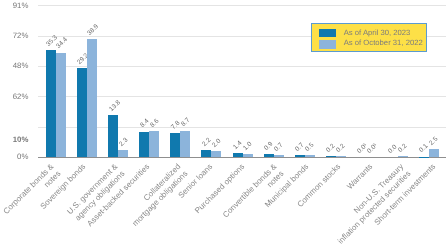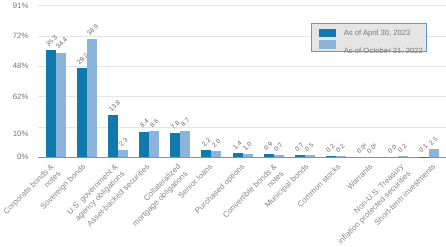--- a/index.html
+++ b/index.html
@@ -8,32 +8,32 @@
   #root{position:relative;width:446px;height:247px;}
   .grid-line{position:absolute;height:1px;background:#e4e4e4;}
   .axis-line{position:absolute;height:1.2px;background:#8f8f8f;}
   .ylabel{position:absolute;font-size:7.8px;color:#787878;text-align:right;line-height:7.3px;}
   .bar{position:absolute;}
   .vanchor{position:absolute;width:0;height:0;transform:rotate(-45deg);transform-origin:0 0;}
   .vlabel{position:absolute;left:0;bottom:0;font-size:6.5px;color:#6e6e6e;white-space:nowrap;line-height:6.5px;}
   .catanchor{position:absolute;width:0;height:0;transform:rotate(-45deg);transform-origin:0 0;}
   .catlabel{position:absolute;right:0;top:0;font-size:8px;color:#8a8a8a;white-space:nowrap;
             text-align:right;line-height:9.8px;}
-  #legend{position:absolute;border:1px solid #5b9bd0;background:#e5e5e5;box-sizing:border-box;}
+  #legend{position:absolute;border:1px solid #5b9bd0;background:#fde047;box-sizing:border-box;}
   .lg-sw{position:absolute;}
   .lg-tx{position:absolute;font-size:7.7px;color:#7d7d7d;white-space:nowrap;line-height:10.4px;}
 </style>
 </head>
 <body>
 
 <div id="root">
   <div class="axis-line" style="left: 38.4px; top: 157px; width: 407.6px;"></div>
     <div class="ylabel" style="left: 0px; width: 28.4px; top: 153.4px;">0%</div>
     <div class="grid-line" style="left: 38.4px; top: 126.68px; width: 407.6px;"></div>
-    <div class="ylabel" style="left: 0px; width: 28.4px; top: 130px;">10%</div>
+    <div class="ylabel" style="left: 0px; width: 28.4px; top: 136px; font-weight: bold;">10%</div>
     <div class="grid-line" style="left: 38.4px; top: 96.36px; width: 407.6px;"></div>
     <div class="ylabel" style="left: 0px; width: 28.4px; top: 92.76px;">62%</div>
     <div class="grid-line" style="left: 38.4px; top: 66.04px; width: 407.6px;"></div>
     <div class="ylabel" style="left: 0px; width: 28.4px; top: 62.44px;">48%</div>
     <div class="grid-line" style="left: 38.4px; top: 35.72px; width: 407.6px;"></div>
     <div class="ylabel" style="left: 0px; width: 28.4px; top: 32.12px;">72%</div>
     <div class="grid-line" style="left: 38.4px; top: 5.4px; width: 407.6px;"></div>
     <div class="ylabel" style="left: 0px; width: 28.4px; top: 1.8px;">91%</div>
     <div class="bar" style="left: 46px; width: 10px; top: 49.9704px; height: 107.03px; background: rgb(16, 121, 174);"></div>
     <div class="vanchor" style="left: 50.4px; top: 47.7704px;">
@@ -206,15 +206,15 @@
     </div>
     <div class="catanchor" style="left: 431.2px; top: 161.6px;">
       <div class="catlabel">
         <div>Short-term investments</div>
       </div>
     </div>
     <div id="legend" style="left: 311px; top: 22.7px; width: 115.9px; height: 29.1px;">
       <div class="lg-sw" style="left: 6.9px; top: 5.1px; width: 16.9px; height: 8.4px; background: rgb(16, 121, 174);"></div>
       <div class="lg-tx" style="left: 31.7px; top: 4.35px;">As of April 30, 2023</div>
       <div class="lg-sw" style="left: 6.9px; top: 16.8px; width: 16.9px; height: 8.4px; background: rgb(140, 180, 219);"></div>
-      <div class="lg-tx" style="left: 31.7px; top: 14.75px; margin-top: 8px;">As of October 31, 2022</div>
+      <div class="lg-tx" style="left: 31.7px; top: 14.75px;">As of October 31, 2022</div>
     </div>
 </div>
 
 </body></html>

